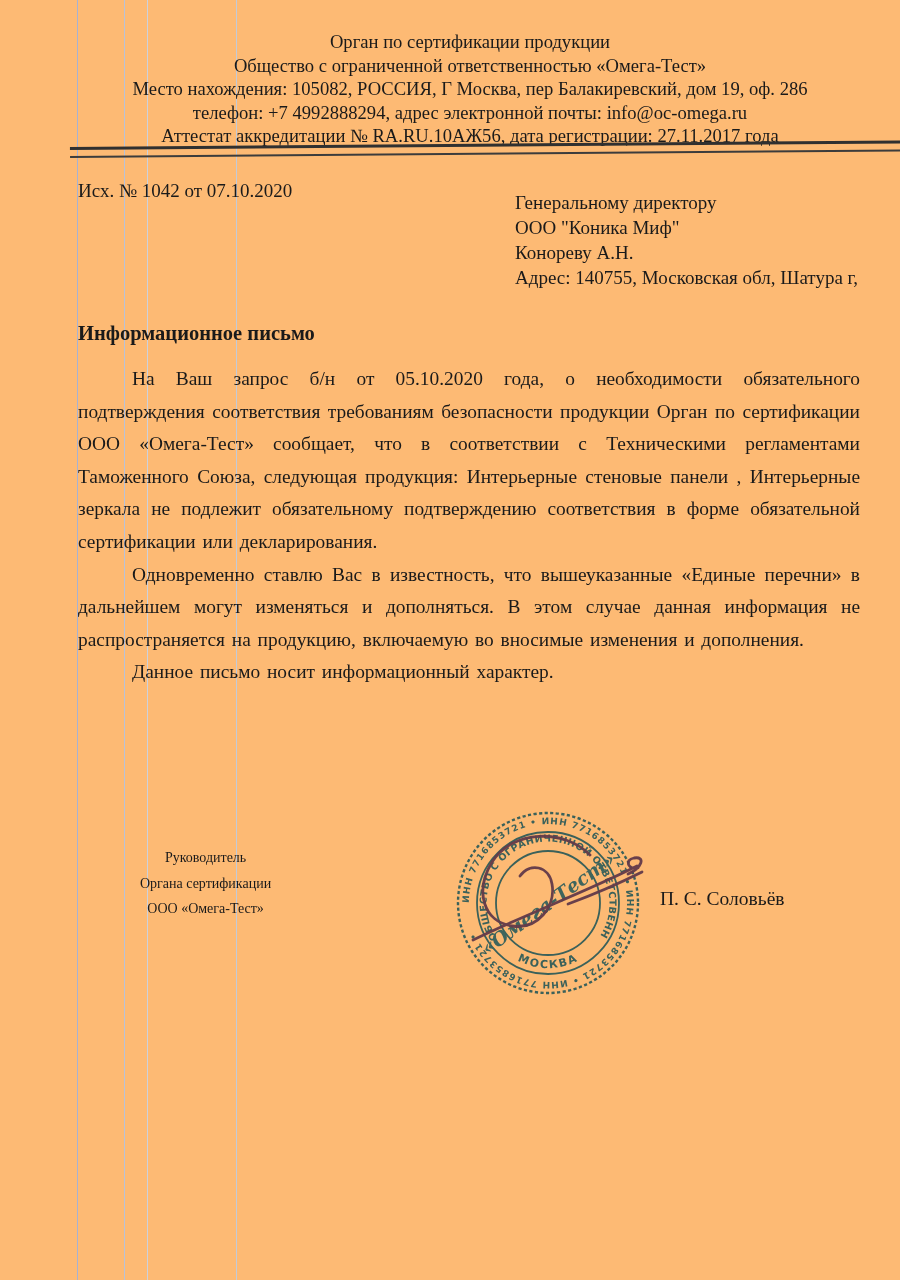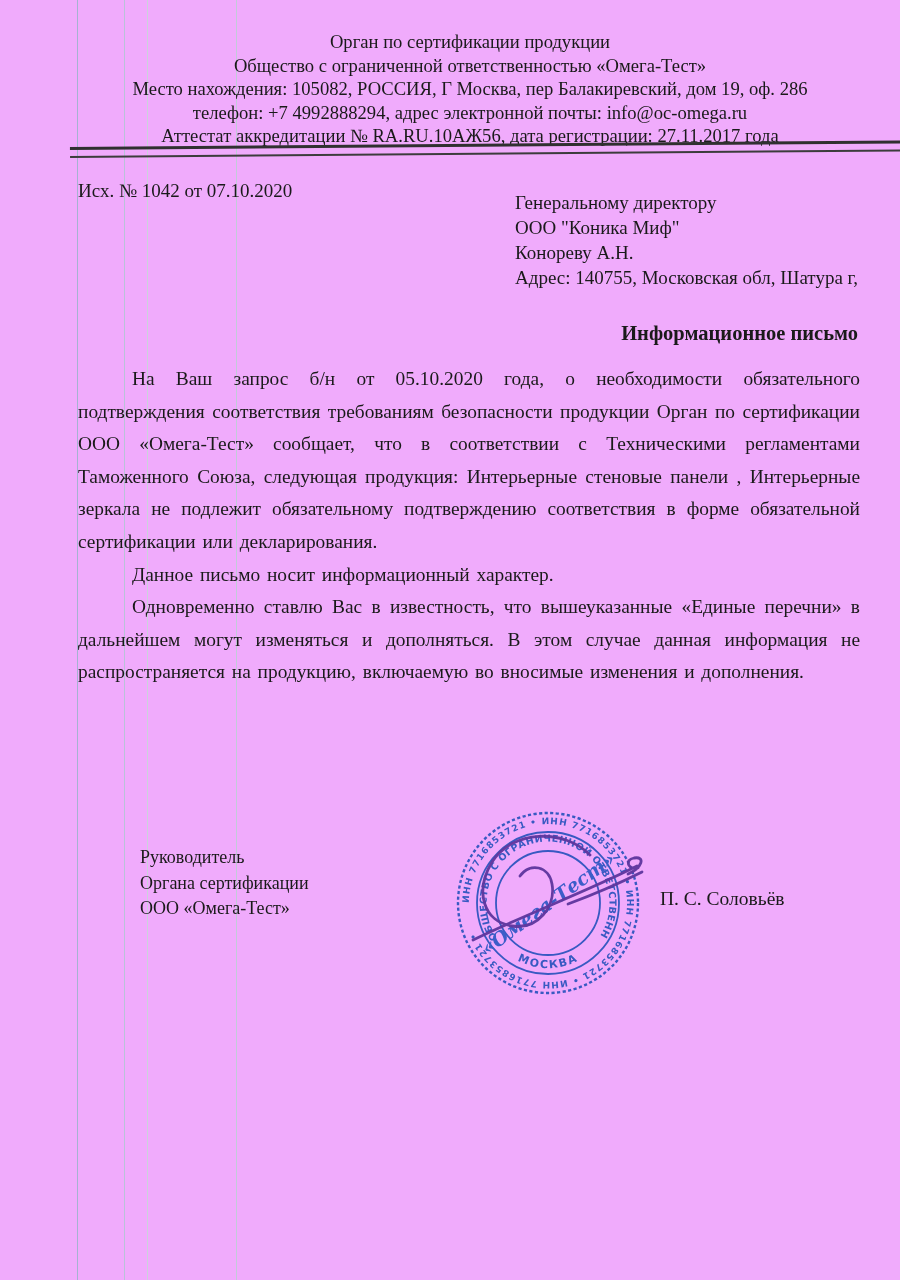--- a/index.html
+++ b/index.html
@@ -1,20 +1,20 @@
 <!DOCTYPE html>
 <html><head>
 <meta charset="utf-8">
 <style>
   html, body { margin: 0; padding: 0; background: #ffffff; }
   .page {
     position: relative;
     width: 900px;
     height: 1280px;
-    background: #f0abfc;
+    background: #fdba74;
     overflow: hidden;
     font-family: "Liberation Serif", "DejaVu Serif", serif;
     color: #1a1a1a;
   }
   .scanline {
     position: absolute;
     top: 0;
     width: 1px;
     height: 1280px;
   }
@@ -48,38 +48,39 @@
   .addressee {
     position: absolute;
     top: 190px; right: 42px;
     text-align: left;
     font-size: 19px;
     line-height: 25px;
   }
   .doc-title {
     position: absolute;
     top: 322px; left: 78px; right: 42px;
-    text-align: right;
+    text-align: left;
     font-size: 20.5px;
     font-weight: bold;
   }
   .body-text {
     position: absolute;
     top: 363px; left: 78px; right: 40px;
     font-size: 19.4px;
     line-height: 32.6px;
     text-align: justify;
     word-spacing: 2px;
   }
   .body-text p { margin: 0; text-indent: 54px; }
   .sig-block {
     position: absolute;
     top: 845px; left: 140px;
-    font-size: 18px;
+    font-size: 14px;
     line-height: 25.5px;
+    text-align: center;
   }
   .signer-name {
     position: absolute;
     top: 888px; left: 660px;
     font-size: 19.5px;
   }
   .stamp-wrap {
     position: absolute;
     top: 800px; left: 440px;
     width: 230px; height: 208px;
@@ -113,22 +114,22 @@
     <div>Генеральному директору</div>
     <div>ООО "Коника Миф"</div>
     <div>Конореву А.Н.</div>
     <div>Адрес: 140755, Московская обл, Шатура г,</div>
   </div>
 
   <div class="doc-title">Информационное письмо</div>
 
   <div class="body-text">
     <p>На Ваш запрос б/н от 05.10.2020 года, о необходимости обязательного подтверждения соответствия требованиям безопасности  продукции Орган по сертификации  ООО «Омега-Тест» сообщает, что в соответствии с  Техническими регламентами Таможенного Союза, следующая продукция: Интерьерные стеновые панели , Интерьерные зеркала не подлежит обязательному подтверждению соответствия в форме обязательной сертификации или декларирования.</p>
+    <p>Одновременно ставлю Вас в известность, что вышеуказанные «Единые перечни» в дальнейшем могут изменяться и дополняться. В этом случае данная информация не распространяется на продукцию, включаемую во вносимые изменения и дополнения.</p>
     <p>Данное письмо носит информационный характер.</p>
-    <p>Одновременно ставлю Вас в известность, что вышеуказанные «Единые перечни» в дальнейшем могут изменяться и дополняться. В этом случае данная информация не распространяется на продукцию, включаемую во вносимые изменения и дополнения.</p>
   </div>
 
   <div class="sig-block">
     <div>Руководитель</div>
     <div>Органа сертификации</div>
     <div>ООО «Омега-Тест»</div>
   </div>
 
   <div class="signer-name">П. С. Соловьёв</div>
 

